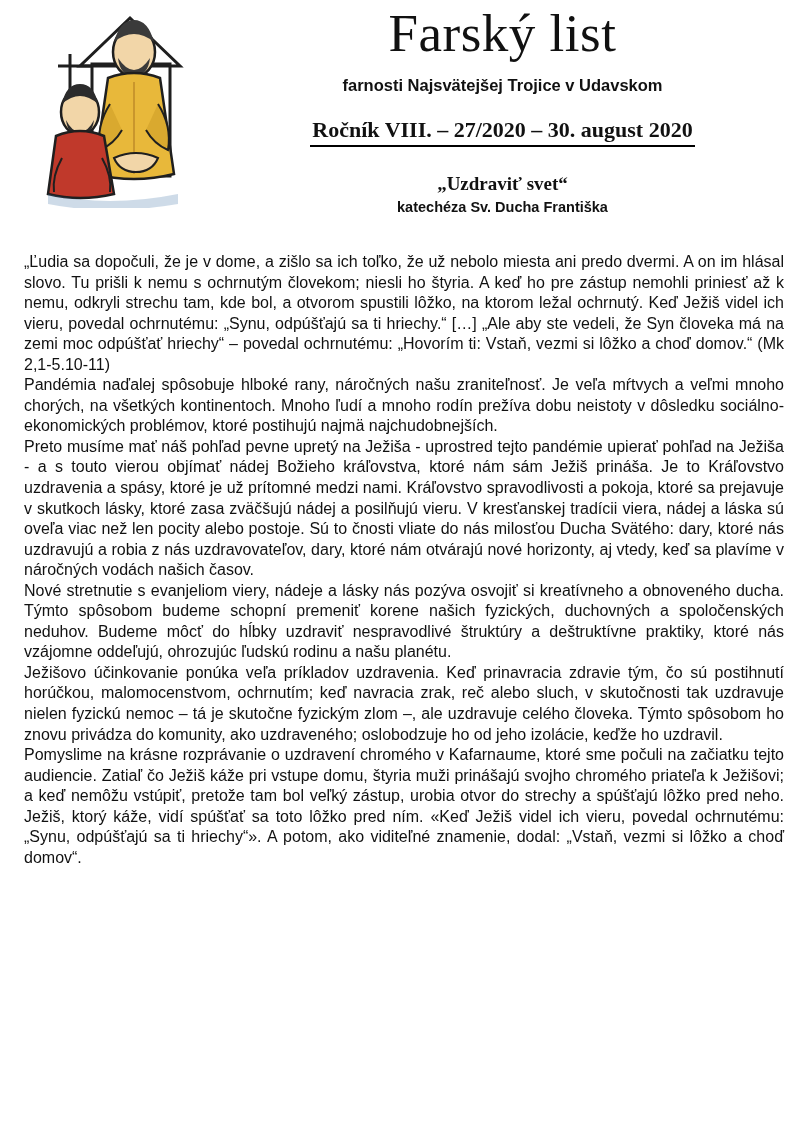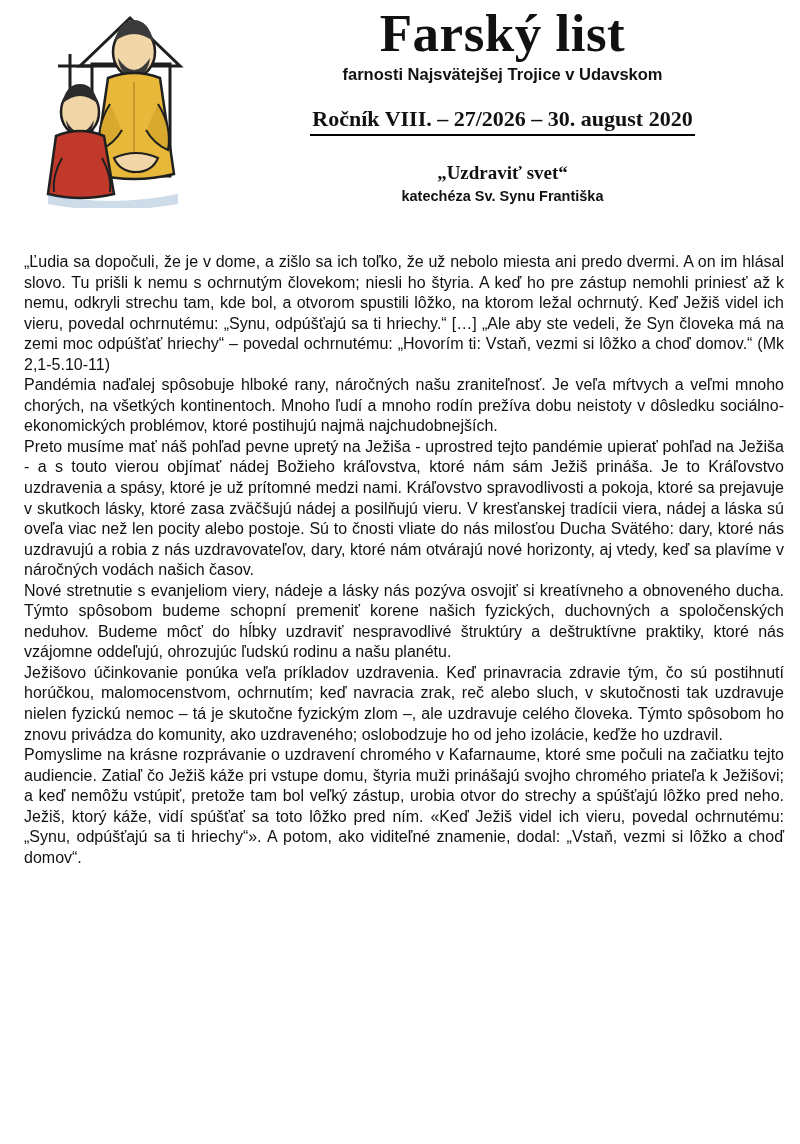--- a/index.html
+++ b/index.html
@@ -36,32 +36,32 @@
   }
   .masthead-text {
     position: absolute;
     left: 215px;
     top: 6px;
     right: 10px;
     text-align: center;
   }
   .title {
     font-family: "Liberation Serif", serif;
-    font-weight: bold;
+    font-weight: normal;
     font-size: 53px;
     letter-spacing: 0.5px;
     line-height: 1.02;
     margin: 0;
     padding: 0;
   }
   .subtitle {
     font-family: "Liberation Sans", sans-serif;
     font-weight: bold;
     font-size: 16.5px;
-    margin-top: 5px;
+    margin-top: 16px;
   }
   .issue {
     margin-top: 22px;
     font-family: "Liberation Serif", serif;
     font-weight: bold;
     font-size: 22px;
     display: inline-block;
     border-bottom: 2px solid #000;
     padding: 0 2px 2px 2px;
   }
@@ -127,23 +127,23 @@
 
         <path d="M96 150 q22 -10 44 0 q-6 14 -22 14 q-16 0 -22 -14 z" fill="#f2d6a8" stroke="#1f1f1f" stroke-width="2"></path>
 
         <path d="M30 186 q60 14 130 0 l0 10 q-70 12 -130 0 z" fill="#3b6ea5" opacity="0.25"></path>
       </svg>
     </div>
 
     <div class="masthead-text">
       <div class="title">Farský list</div>
       <div class="subtitle">farnosti Najsvätejšej Trojice v Udavskom</div>
-      <div class="issue">Ročník VIII. – 27/2026 – 30. august 2020</div>
+      <div class="issue">Ročník VIII. – 27/2020 – 30. august 2020</div>
       <div class="article-title">„Uzdraviť svet“</div>
-      <div class="article-sub">katechéza Sv. Synu Františka</div>
+      <div class="article-sub">katechéza Sv. Ducha Františka</div>
     </div>
   </div>
 
   <div class="body-text">
     <p>„Ľudia sa dopočuli, že je v dome, a zišlo sa ich toľko, že už nebolo miesta ani predo dvermi. A on im hlásal slovo. Tu prišli k nemu s ochrnutým človekom; niesli ho štyria. A keď ho pre zástup nemohli priniesť až k nemu, odkryli strechu tam, kde bol, a otvorom spustili lôžko, na ktorom ležal ochrnutý. Keď Ježiš videl ich vieru, povedal ochrnutému: „Synu, odpúšťajú sa ti hriechy.“ […] „Ale aby ste vedeli, že Syn človeka má na zemi moc odpúšťať hriechy“ – povedal ochrnutému: „Hovorím ti: Vstaň, vezmi si lôžko a choď domov.“ (Mk 2,1-5.10-11)</p>
     <p>Pandémia naďalej spôsobuje hlboké rany, náročných našu zraniteľnosť. Je veľa mŕtvych a veľmi mnoho chorých, na všetkých kontinentoch. Mnoho ľudí a mnoho rodín prežíva dobu neistoty v dôsledku sociálno-ekonomických problémov, ktoré postihujú najmä najchudobnejších.</p>
     <p>Preto musíme mať náš pohľad pevne upretý na Ježiša - uprostred tejto pandémie upierať pohľad na Ježiša - a s touto vierou objímať nádej Božieho kráľovstva, ktoré nám sám Ježiš prináša. Je to Kráľovstvo uzdravenia a spásy, ktoré je už prítomné medzi nami. Kráľovstvo spravodlivosti a pokoja, ktoré sa prejavuje v skutkoch lásky, ktoré zasa zväčšujú nádej a posilňujú vieru. V kresťanskej tradícii viera, nádej a láska sú oveľa viac než len pocity alebo postoje. Sú to čnosti vliate do nás milosťou Ducha Svätého: dary, ktoré nás uzdravujú a robia z nás uzdravovateľov, dary, ktoré nám otvárajú nové horizonty, aj vtedy, keď sa plavíme v náročných vodách našich časov.</p>
     <p>Nové stretnutie s evanjeliom viery, nádeje a lásky nás pozýva osvojiť si kreatívneho a obnoveného ducha. Týmto spôsobom budeme schopní premeniť korene našich fyzických, duchovných a spoločenských neduhov. Budeme môcť do hĺbky uzdraviť nespravodlivé štruktúry a deštruktívne praktiky, ktoré nás vzájomne oddeľujú, ohrozujúc ľudskú rodinu a našu planétu.</p>
     <p>Ježišovo účinkovanie ponúka veľa príkladov uzdravenia. Keď prinavracia zdravie tým, čo sú postihnutí horúčkou, malomocenstvom, ochrnutím; keď navracia zrak, reč alebo sluch, v skutočnosti tak uzdravuje nielen fyzickú nemoc – tá je skutočne fyzickým zlom –, ale uzdravuje celého človeka. Týmto spôsobom ho znovu privádza do komunity, ako uzdraveného; oslobodzuje ho od jeho izolácie, keďže ho uzdravil.</p>
     <p>Pomyslime na krásne rozprávanie o uzdravení chromého v Kafarnaume, ktoré sme počuli na začiatku tejto audiencie. Zatiaľ čo Ježiš káže pri vstupe domu, štyria muži prinášajú svojho chromého priateľa k Ježišovi; a keď nemôžu vstúpiť, pretože tam bol veľký zástup, urobia otvor do strechy a spúšťajú lôžko pred neho. Ježiš, ktorý káže, vidí spúšťať sa toto lôžko pred ním. «Keď Ježiš videl ich vieru, povedal ochrnutému: „Synu, odpúšťajú sa ti hriechy“». A potom, ako viditeľné znamenie, dodal: „Vstaň, vezmi si lôžko a choď domov“.</p>

